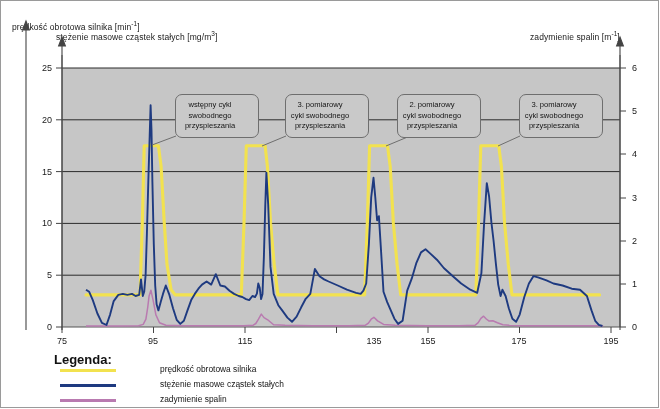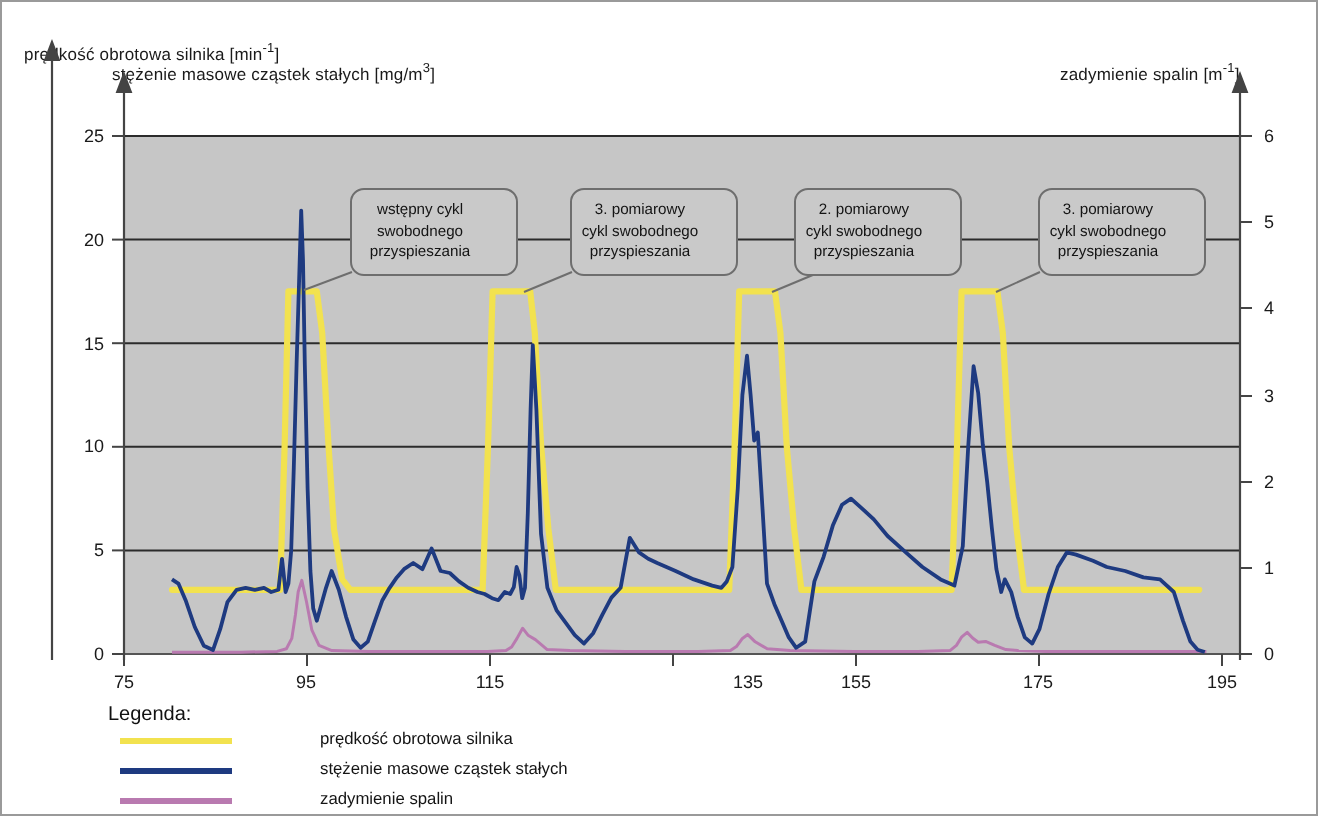--- a/index.html
+++ b/index.html
@@ -60,22 +60,22 @@
     font-size: 7.6px;
     line-height: 10.5px;
     color: #141414;
     text-align: center;
     padding: 5px 16px 5px 2px;
     box-sizing: border-box;
   }
   #legend-title {
     position: absolute;
     left: 54px; top: 352px;
-    font-size: 10px;
-    font-weight: normal;
+    font-size: 13px;
+    font-weight: bold;
     color: #111;
   }
   .legend-row {
     position: absolute;
     left: 60px;
     height: 13px;
   }
   .legend-swatch {
     position: absolute;
     left: 0;

